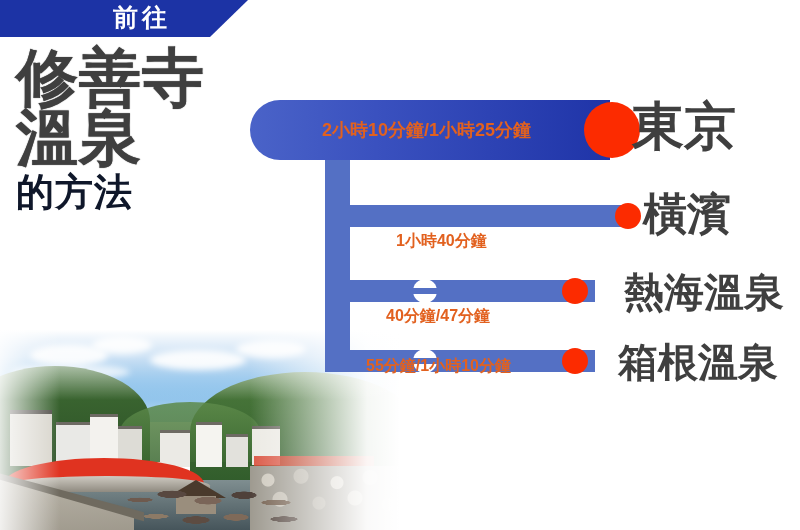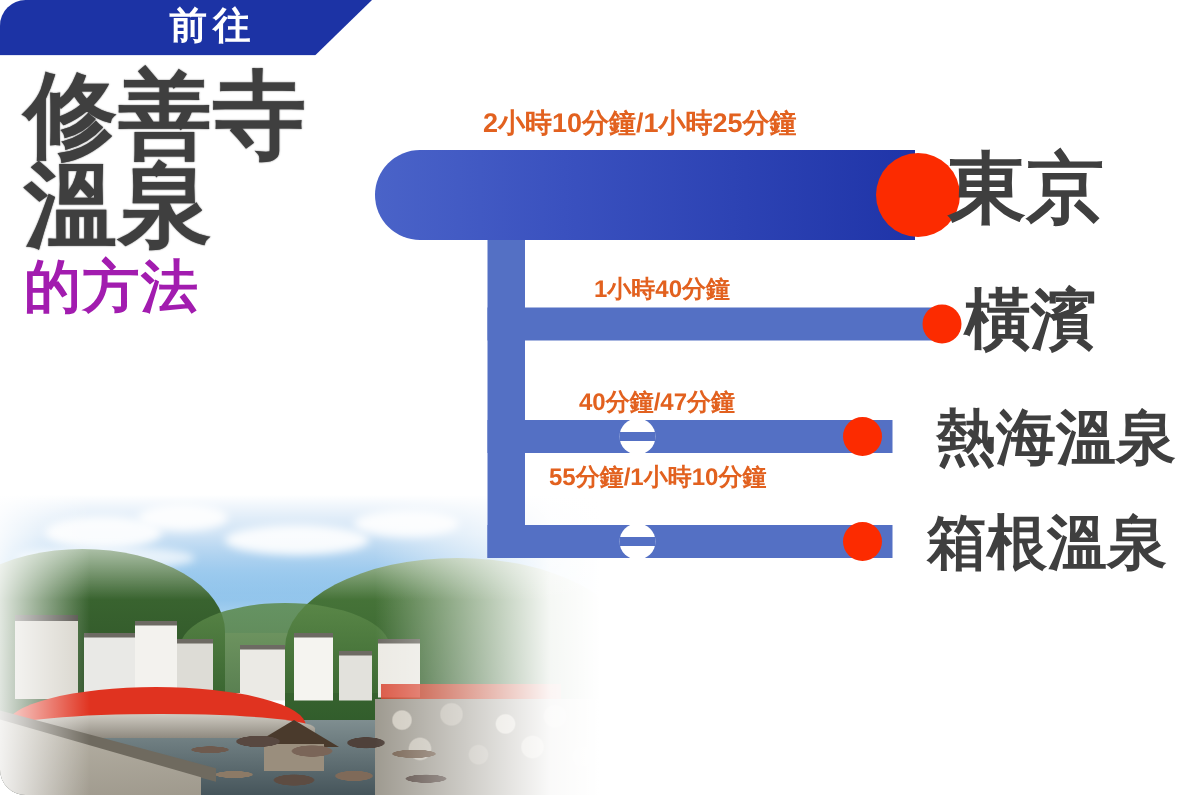--- a/index.html
+++ b/index.html
@@ -3,21 +3,21 @@
 <meta charset="utf-8">
 <style>
   html,body{margin:0;padding:0;}
   body{
     width:800px;height:530px;
     background:#ffffff;
     font-family:"Liberation Sans","DejaVu Sans",sans-serif;
     overflow:hidden;
     position:relative;
   }
-  #stage{position:relative;width:800px;height:530px;overflow:hidden;background:#fff;border-radius:17px;}
+  #stage{position:relative;width:800px;height:530px;overflow:hidden;background:#fff;}
 
   
   .banner{
     position:absolute;left:0;top:0;width:248px;height:37px;
     background:#1c33a5;
     clip-path:polygon(0 0, 248px 0, 210px 37px, 0 37px);
     display:flex;align-items:center;justify-content:center;
   }
   .banner-text{
     color:#ffffff;font-size:25px;font-weight:bold;
@@ -28,21 +28,21 @@
 
   
   .title-block{position:absolute;left:16px;top:48px;width:260px;z-index:6;}
   .title-line{
     color:#3f3f3f;font-weight:bold;
     font-size:62px;line-height:0.96;letter-spacing:1px;
     white-space:nowrap;
     text-shadow:0 0 1px #3f3f3f;
   }
   .title-sub{
-    color:#a21caf;font-weight:bold;
+    color:#0f172a;font-weight:bold;
     font-size:38px;line-height:1.25;letter-spacing:1px;
     margin-top:2px;white-space:nowrap;
   }
 
   
   .photo-wrap{
     position:absolute;left:0;bottom:0;width:400px;height:200px;
     overflow:hidden;z-index:1;
   }
   .photo{position:absolute;inset:0;}
@@ -178,21 +178,21 @@
   }
   .transfer::after{
     content:"";position:absolute;left:0;top:9px;width:24px;height:6px;
     background:#5470c4;
   }
   .tr-atami{left:413px;top:279px;}
   .tr-hakone{left:413px;top:349px;}
 
   .dur{
     position:absolute;color:#e2611f;font-size:16px;font-weight:bold;
-    white-space:nowrap;letter-spacing:0px;
+    white-space:nowrap;letter-spacing:0px;margin-top:48px;
   }
   .dur-tokyo{left:322px;top:70px;font-size:18px;}
   .dur-yokohama{left:396px;top:183px;}
   .dur-atami{left:386px;top:258px;}
   .dur-hakone{left:366px;top:308px;}
 
   .dest{
     position:absolute;color:#3f3f3f;font-weight:bold;
     white-space:nowrap;line-height:1;
   }

